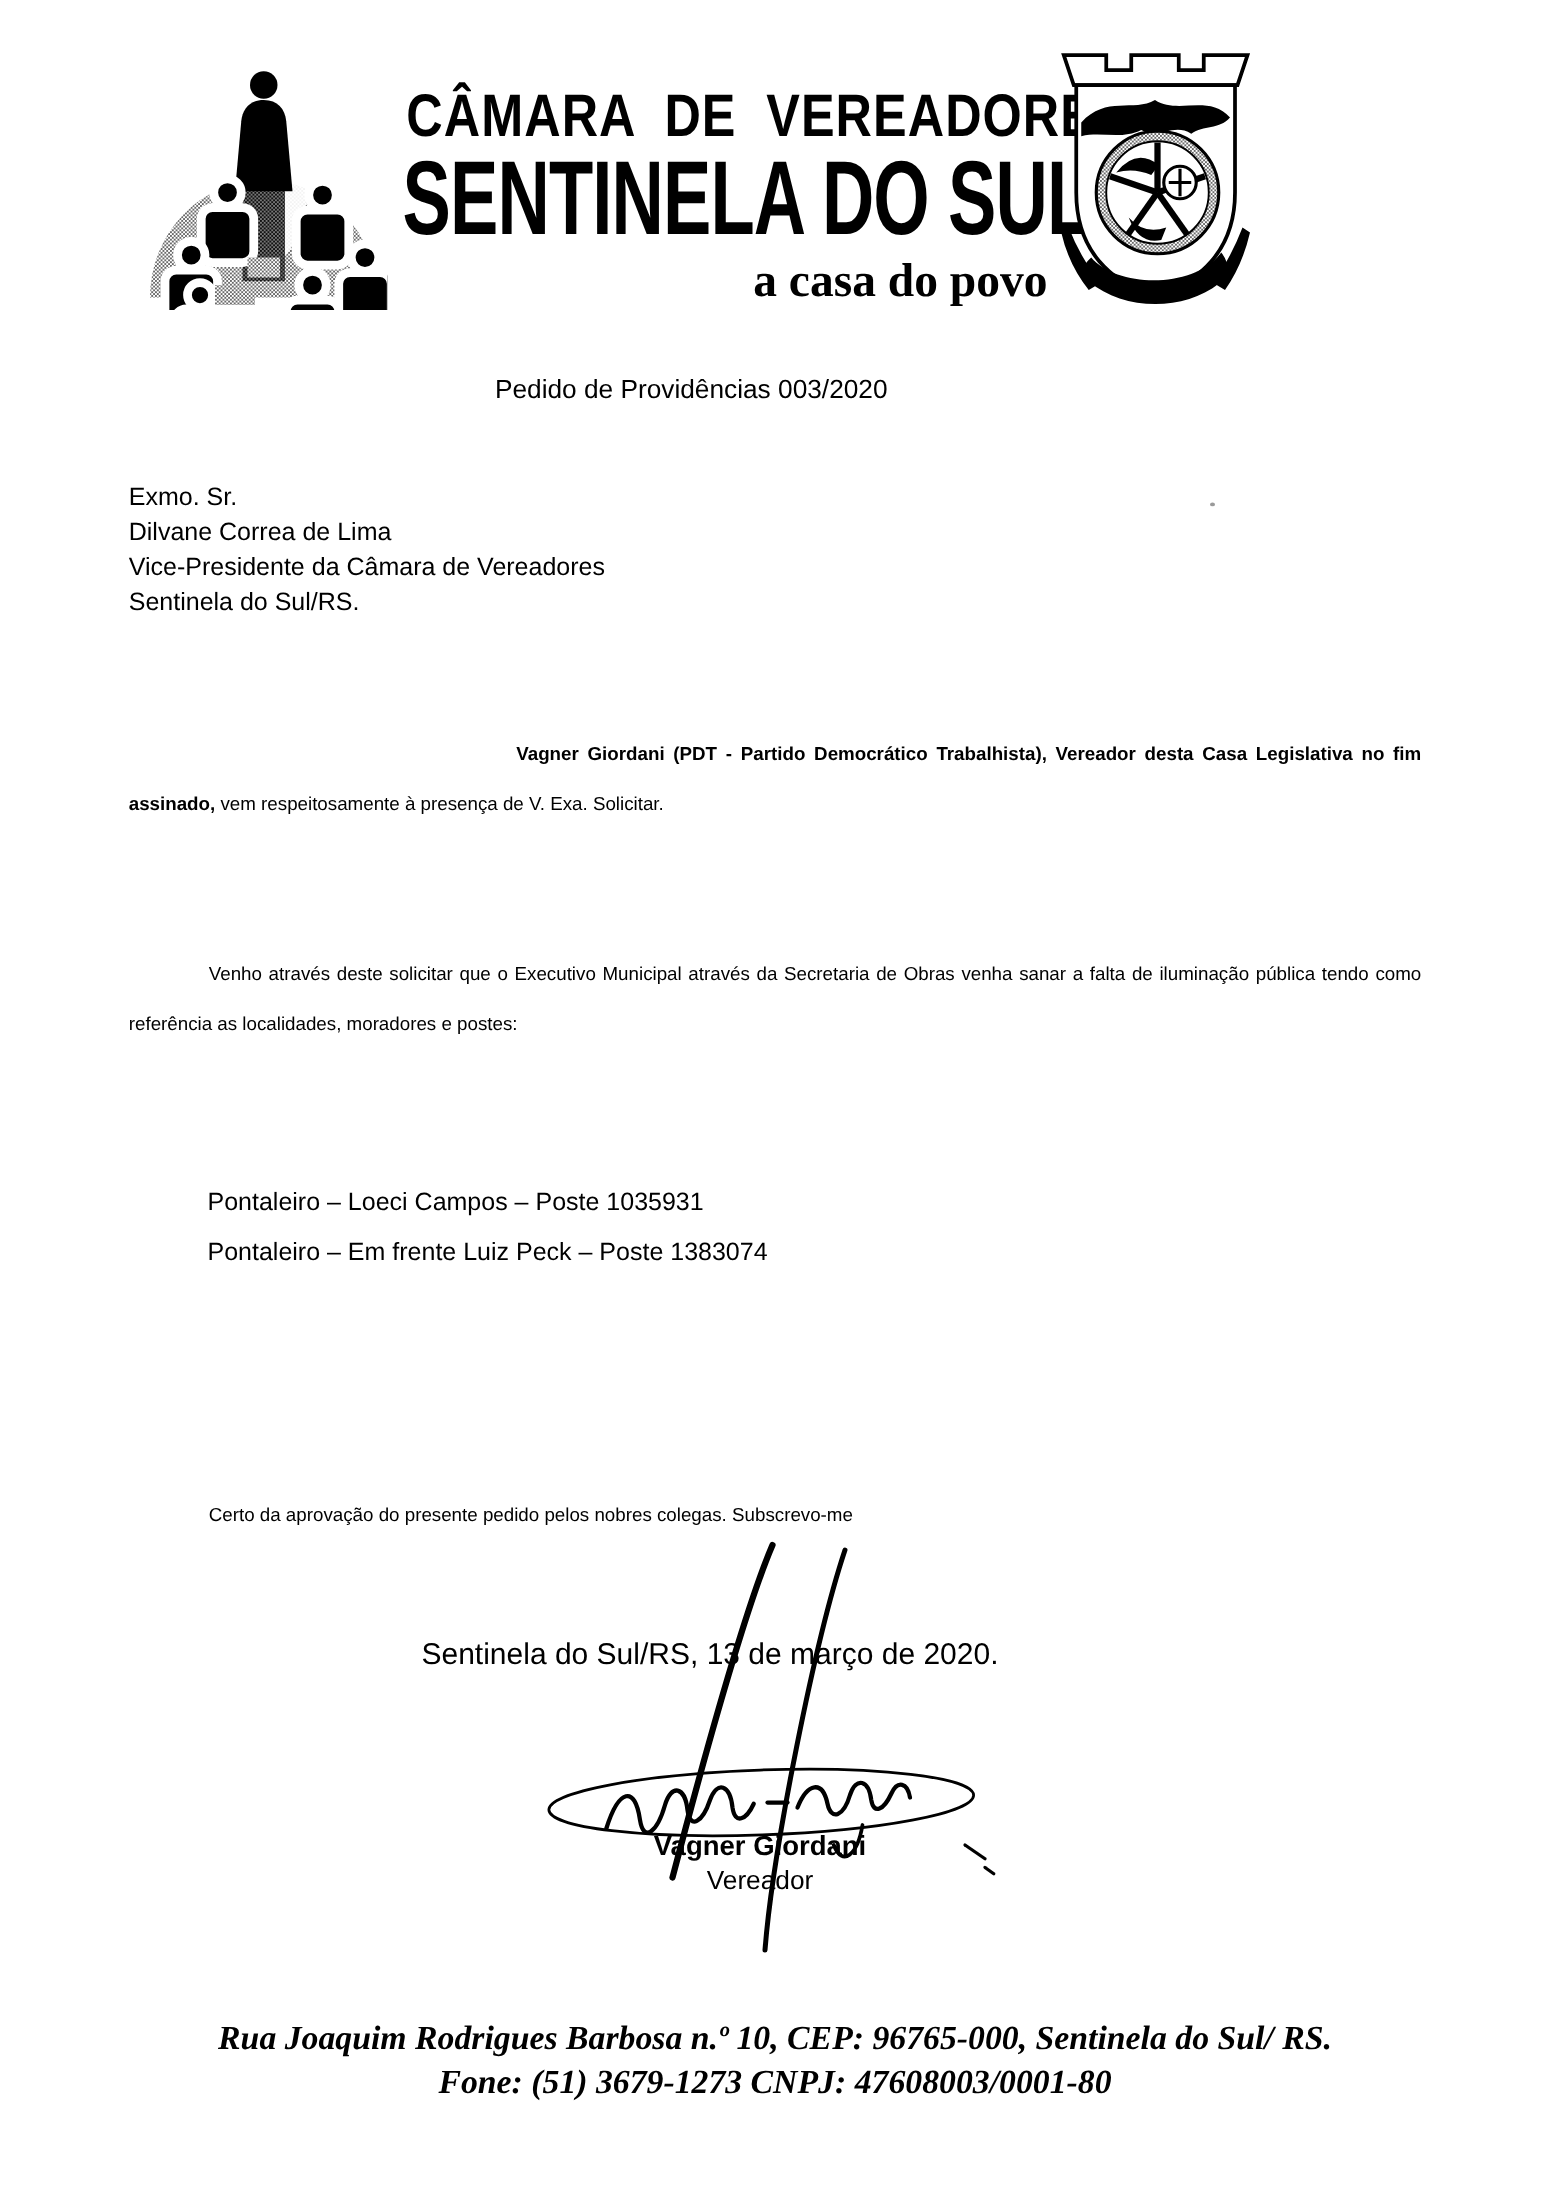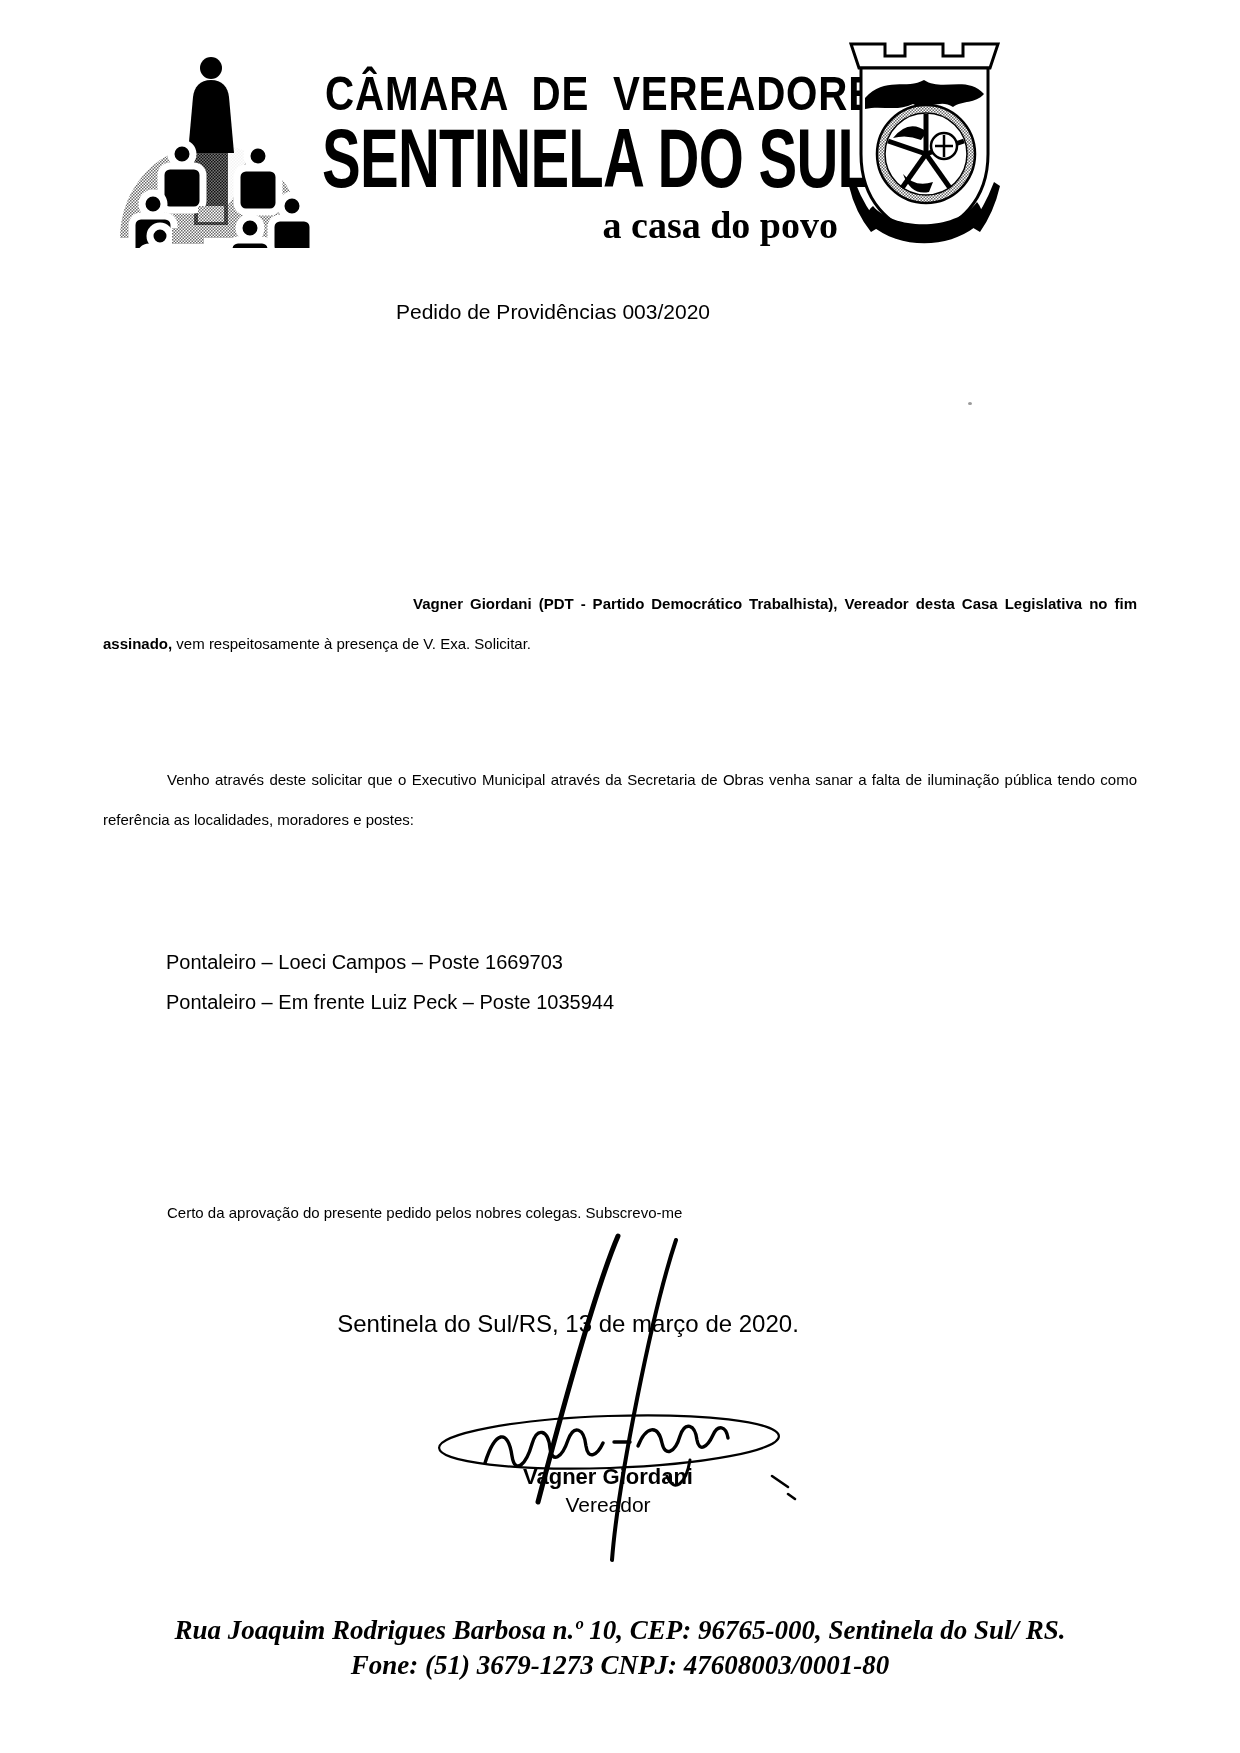--- a/index.html
+++ b/index.html
@@ -108,30 +108,36 @@
       <circle cx="97" cy="104" r="13" fill="#fff" stroke="#000" stroke-width="2.5"></circle>
       <path d="M97,93 v22 M88,104 h18" stroke="#000" stroke-width="2.5"></path>
       <path d="M26,164 C46,188 108,190 130,160 C138,170 136,180 128,185 C100,207 52,207 24,183 C17,176 20,169 26,164 Z" fill="#000"></path>
       <path d="M8,140 q10,26 26,44 l-10,6 q-16,-20 -22,-46 z" fill="#000"></path>
       <path d="M147,140 q-10,26 -24,44 l10,6 q14,-20 20,-46 z" fill="#000"></path>
     </svg>
   </div>
 
   <div class="t doc-title">Pedido de Providências 003/2020</div>
 
+  <div class="t addr">
+    <div>Exmo. Sr.</div>
+    <div>Dilvane Correa de Lima</div>
+    <div>Vice-Presidente da Câmara de Vereadores</div>
+    <div>Sentinela do Sul/RS.</div>
+  </div>
 
   <div class="t speck"></div>
 
   <div class="t para p1"><span style="font-weight:700">Vagner Giordani (PDT - Partido Democrático Trabalhista), Vereador desta Casa Legislativa no fim assinado,</span><span> vem respeitosamente à presença de V. Exa. Solicitar.</span></div>
 
   <div class="t para p2">Venho através deste solicitar que o Executivo Municipal através da Secretaria de Obras venha sanar a falta de iluminação pública tendo como referência as localidades, moradores e postes:</div>
 
   <div class="t locs">
-    <div>Pontaleiro – Loeci Campos – Poste 1669703</div>
-    <div>Pontaleiro – Em frente Luiz Peck – Poste 1035944</div>
+    <div>Pontaleiro – Loeci Campos – Poste 1035931</div>
+    <div>Pontaleiro – Em frente Luiz Peck – Poste 1383074</div>
   </div>
 
 
   <div class="t para p4">Certo da aprovação do presente pedido pelos nobres colegas. Subscrevo-me</div>
 
   <div class="t dateline">Sentinela do Sul/RS, 13 de março de 2020.</div>
 
   <div class="t sig-name">Vagner Giordani</div>
   <div class="t sig-role">Vereador</div>
 

